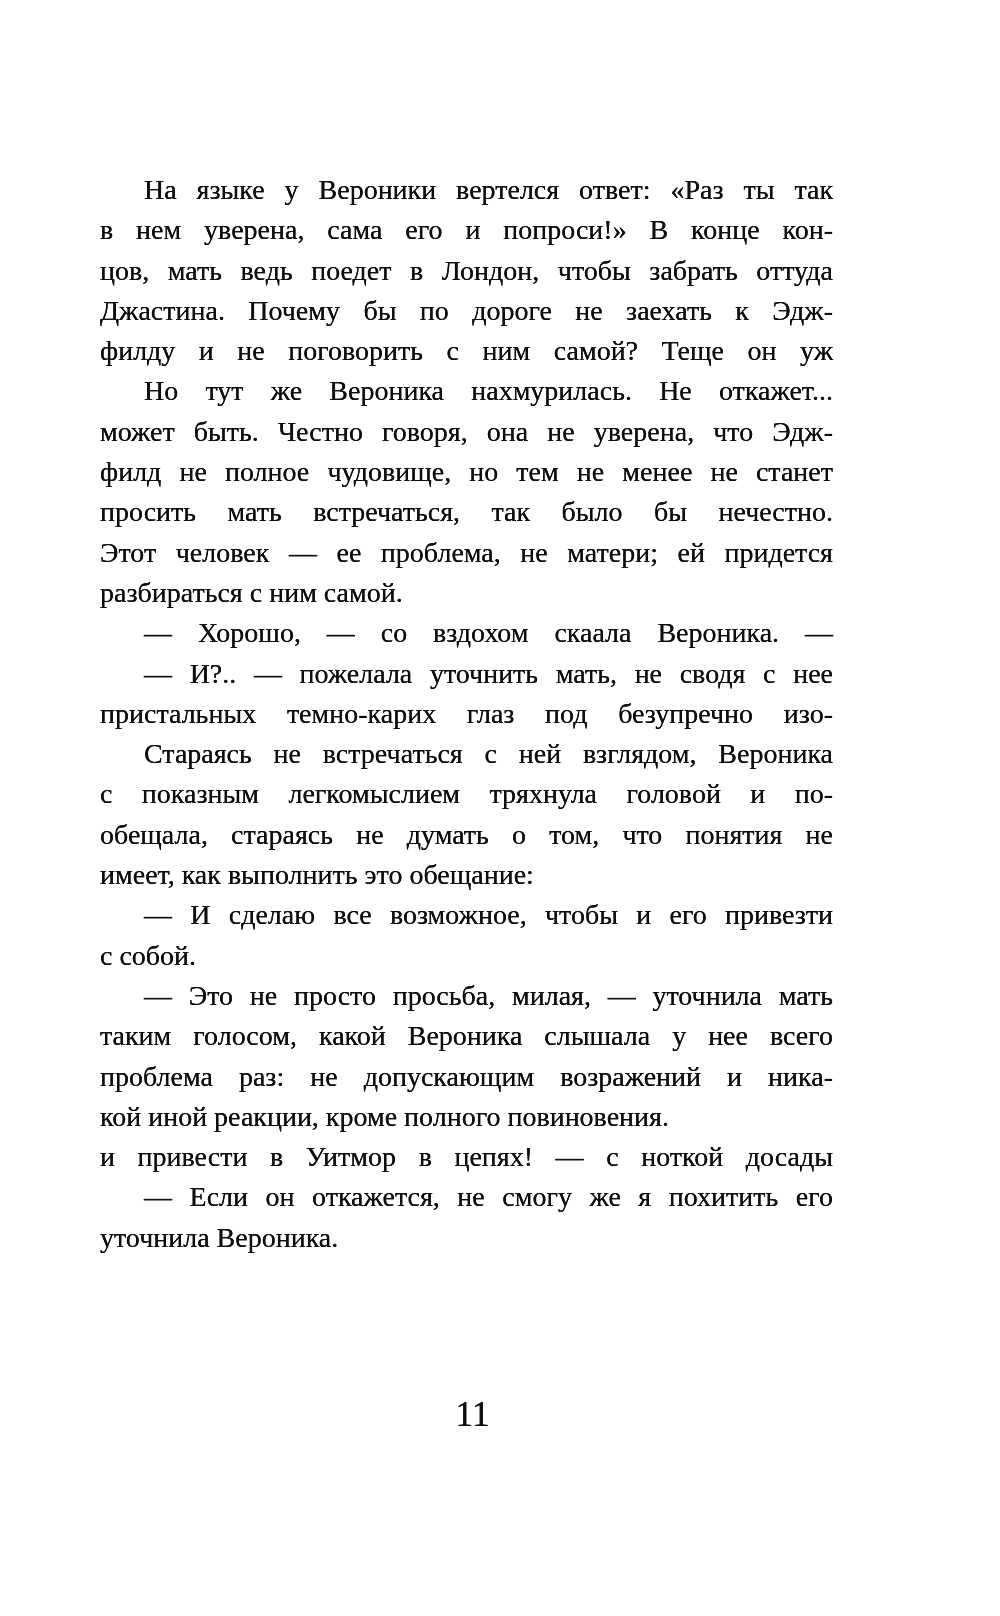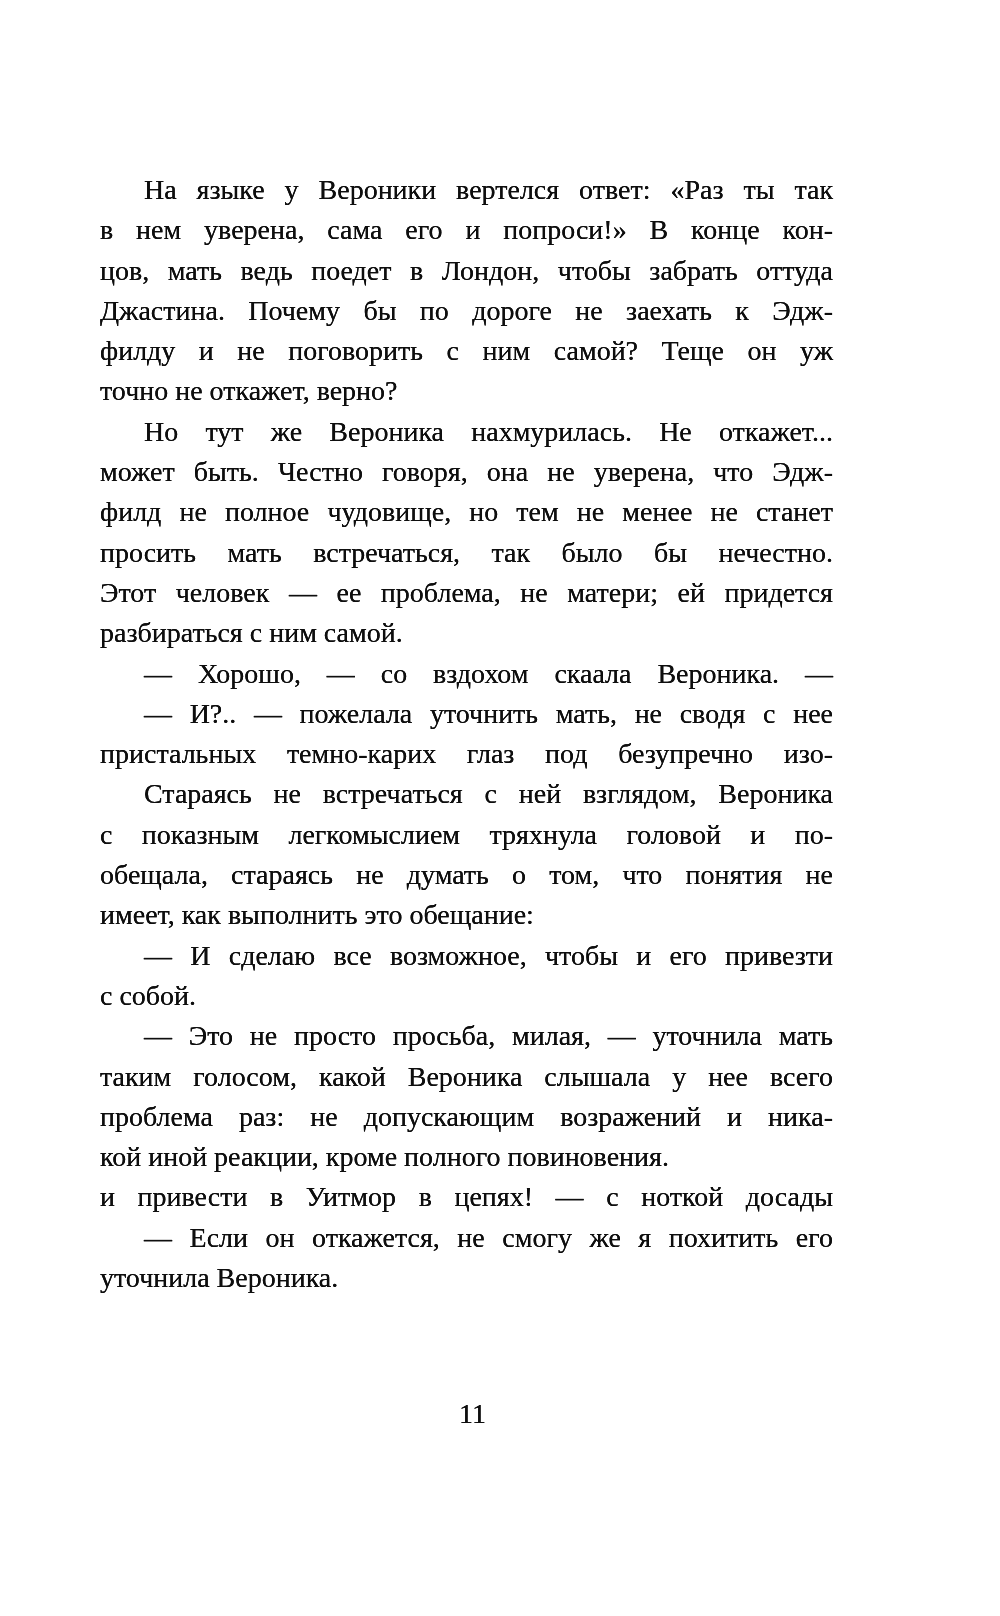--- a/index.html
+++ b/index.html
@@ -39,37 +39,36 @@
   }
   .line.lastline {
     text-align-last: left;
   }
   .page-number {
     position: absolute;
     left: 106px;
     top: 1394px;
     width: 733px;
     text-align: center;
-    font-size: 28px;
+    font-size: 36px;
     line-height: 40px;
     text-shadow: 0 0 0.3px #000;
   }
 </style>
 </head>
 <body>
 
 <main class="page-text">
 
   <p class="para">
     <span class="line first">На языке у Вероники вертелся ответ: «Раз ты так</span>
     <span class="line">в нем уверена, сама его и попроси!» В конце кон-</span>
     <span class="line">цов, мать ведь поедет в Лондон, чтобы забрать оттуда</span>
     <span class="line">Джастина. Почему бы по дороге не заехать к Эдж-</span>
     <span class="line">филду и не поговорить с ним самой? Теще он уж</span>
-    <span class="line lastline">точно не откажет, верно?</span>
   </p>
 
   <p class="para">
     <span class="line first">Но тут же Вероника нахмурилась. Не откажет...</span>
     <span class="line">может быть. Честно говоря, она не уверена, что Эдж-</span>
     <span class="line">филд не полное чудовище, но тем не менее не станет</span>
     <span class="line">просить мать встречаться, так было бы нечестно.</span>
     <span class="line">Этот человек — ее проблема, не матери; ей придется</span>
     <span class="line lastline">разбираться с ним самой.</span>
   </p>

